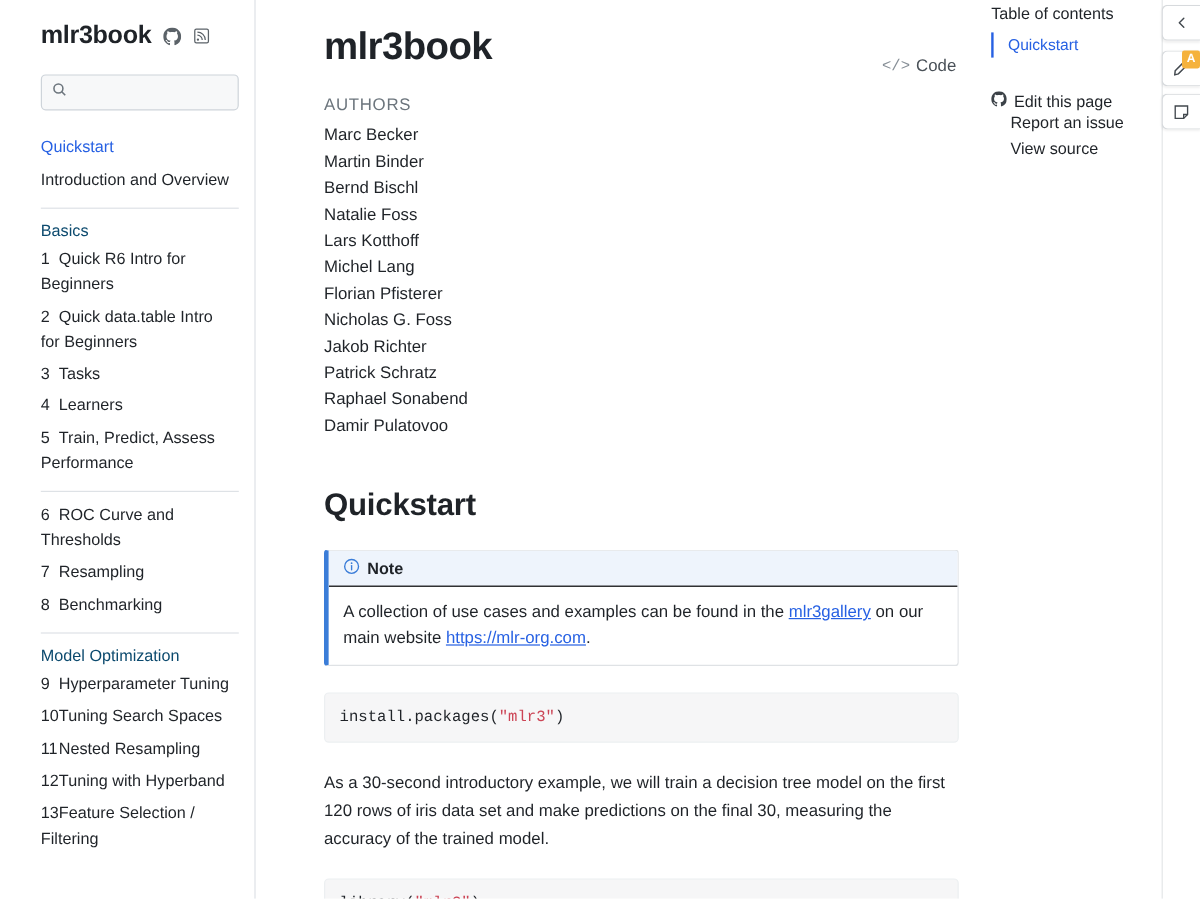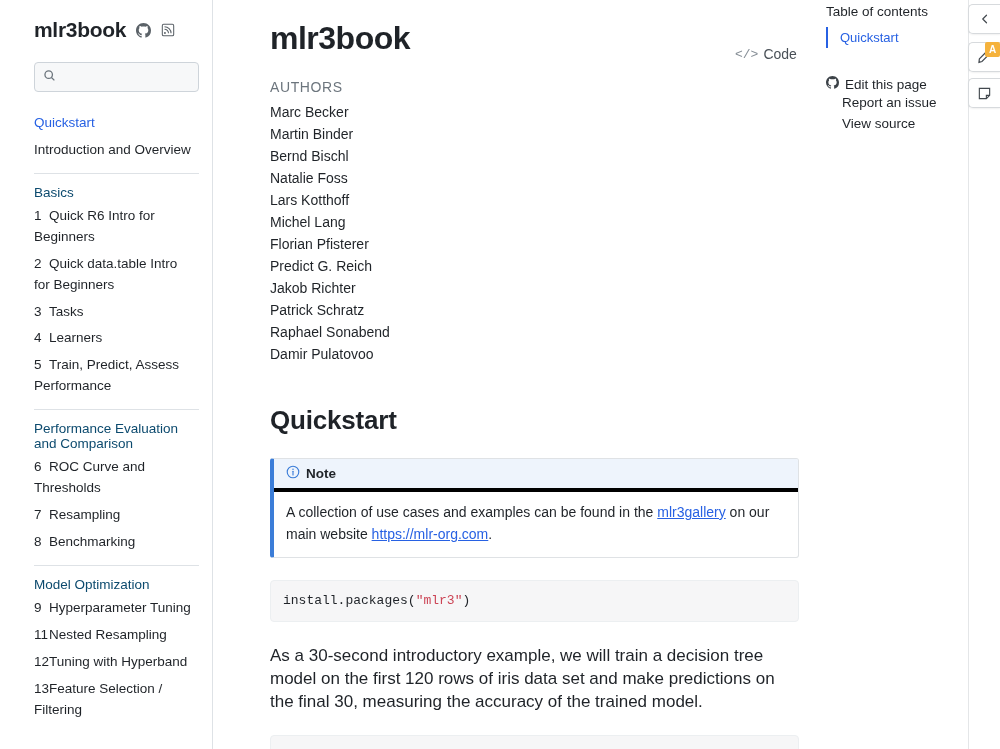--- a/index.html
+++ b/index.html
@@ -157,21 +157,21 @@
   }
   .callout-head {
     background: #eef4fc;
     padding: 6px 12px;
     font-size: 13.5px;
     font-weight: 700;
     color: #1f2328;
     display: flex;
     align-items: center;
     gap: 6px;
-    border-bottom: 4px solid #000000;
+    border-bottom: 1px solid #000000;
   }
   .callout-body {
     padding: 10px 12px 12px 12px;
     font-size: 14px;
     line-height: 1.55;
     color: #1f2328;
   }
   .callout-body a { color: #2761e3; text-decoration: underline; }
 
   .codeblock {
@@ -185,21 +185,21 @@
     line-height: 20px;
     width: 529px;
     white-space: pre;
     overflow: hidden;
     color: #1f2328;
   }
   .tok-str { color: #cc4455; }
   .tok-id  { color: #1f2328; }
 
   p.body-text {
-    font-size: 17px;
+    font-size: 14px;
     line-height: 23px;
     margin: 20px 0;
     width: 529px;
     color: #1f2328;
   }
 
   
   .toc {
     position: absolute;
     left: 577px;
@@ -318,28 +318,28 @@
 
       <div class="nav-divider"></div>
       <div class="nav-section">Basics</div>
       <a class="nav-link"><span class="nav-num">1</span><span>Quick R6 Intro for Beginners</span></a>
       <a class="nav-link"><span class="nav-num">2</span><span>Quick data.table Intro for Beginners</span></a>
       <a class="nav-link"><span class="nav-num">3</span><span>Tasks</span></a>
       <a class="nav-link"><span class="nav-num">4</span><span>Learners</span></a>
       <a class="nav-link"><span class="nav-num">5</span><span>Train, Predict, Assess Performance</span></a>
 
       <div class="nav-divider"></div>
-      <div class="nav-section">Performance Evaluation and Comparison</div>
       <a class="nav-link"><span class="nav-num">6</span><span>ROC Curve and Thresholds</span></a>
       <a class="nav-link"><span class="nav-num">7</span><span>Resampling</span></a>
       <a class="nav-link"><span class="nav-num">8</span><span>Benchmarking</span></a>
 
       <div class="nav-divider"></div>
       <div class="nav-section">Model Optimization</div>
       <a class="nav-link"><span class="nav-num">9</span><span>Hyperparameter Tuning</span></a>
+      <a class="nav-link"><span class="nav-num">10</span><span>Tuning Search Spaces</span></a>
       <a class="nav-link"><span class="nav-num">11</span><span>Nested Resampling</span></a>
       <a class="nav-link"><span class="nav-num">12</span><span>Tuning with Hyperband</span></a>
       <a class="nav-link"><span class="nav-num">13</span><span>Feature Selection / Filtering</span></a>
     </nav>
   </aside>
 
   <div class="main-wrap">
 
     <div class="content">
       <div class="title-row">
@@ -348,21 +348,21 @@
 
       <div class="authors-label">AUTHORS</div>
       <div>
         <div class="author">Marc Becker</div>
         <div class="author">Martin Binder</div>
         <div class="author">Bernd Bischl</div>
         <div class="author">Natalie Foss</div>
         <div class="author">Lars Kotthoff</div>
         <div class="author">Michel Lang</div>
         <div class="author">Florian Pfisterer</div>
-        <div class="author">Predict G. Reich</div>
+        <div class="author">Nicholas G. Foss</div>
         <div class="author">Jakob Richter</div>
         <div class="author">Patrick Schratz</div>
         <div class="author">Raphael Sonabend</div>
         <div class="author">Damir Pulatovoo</div>
       </div>
 
       <h2 class="section-title">Quickstart</h2>
 
       <div class="callout">
         <div class="callout-head">

